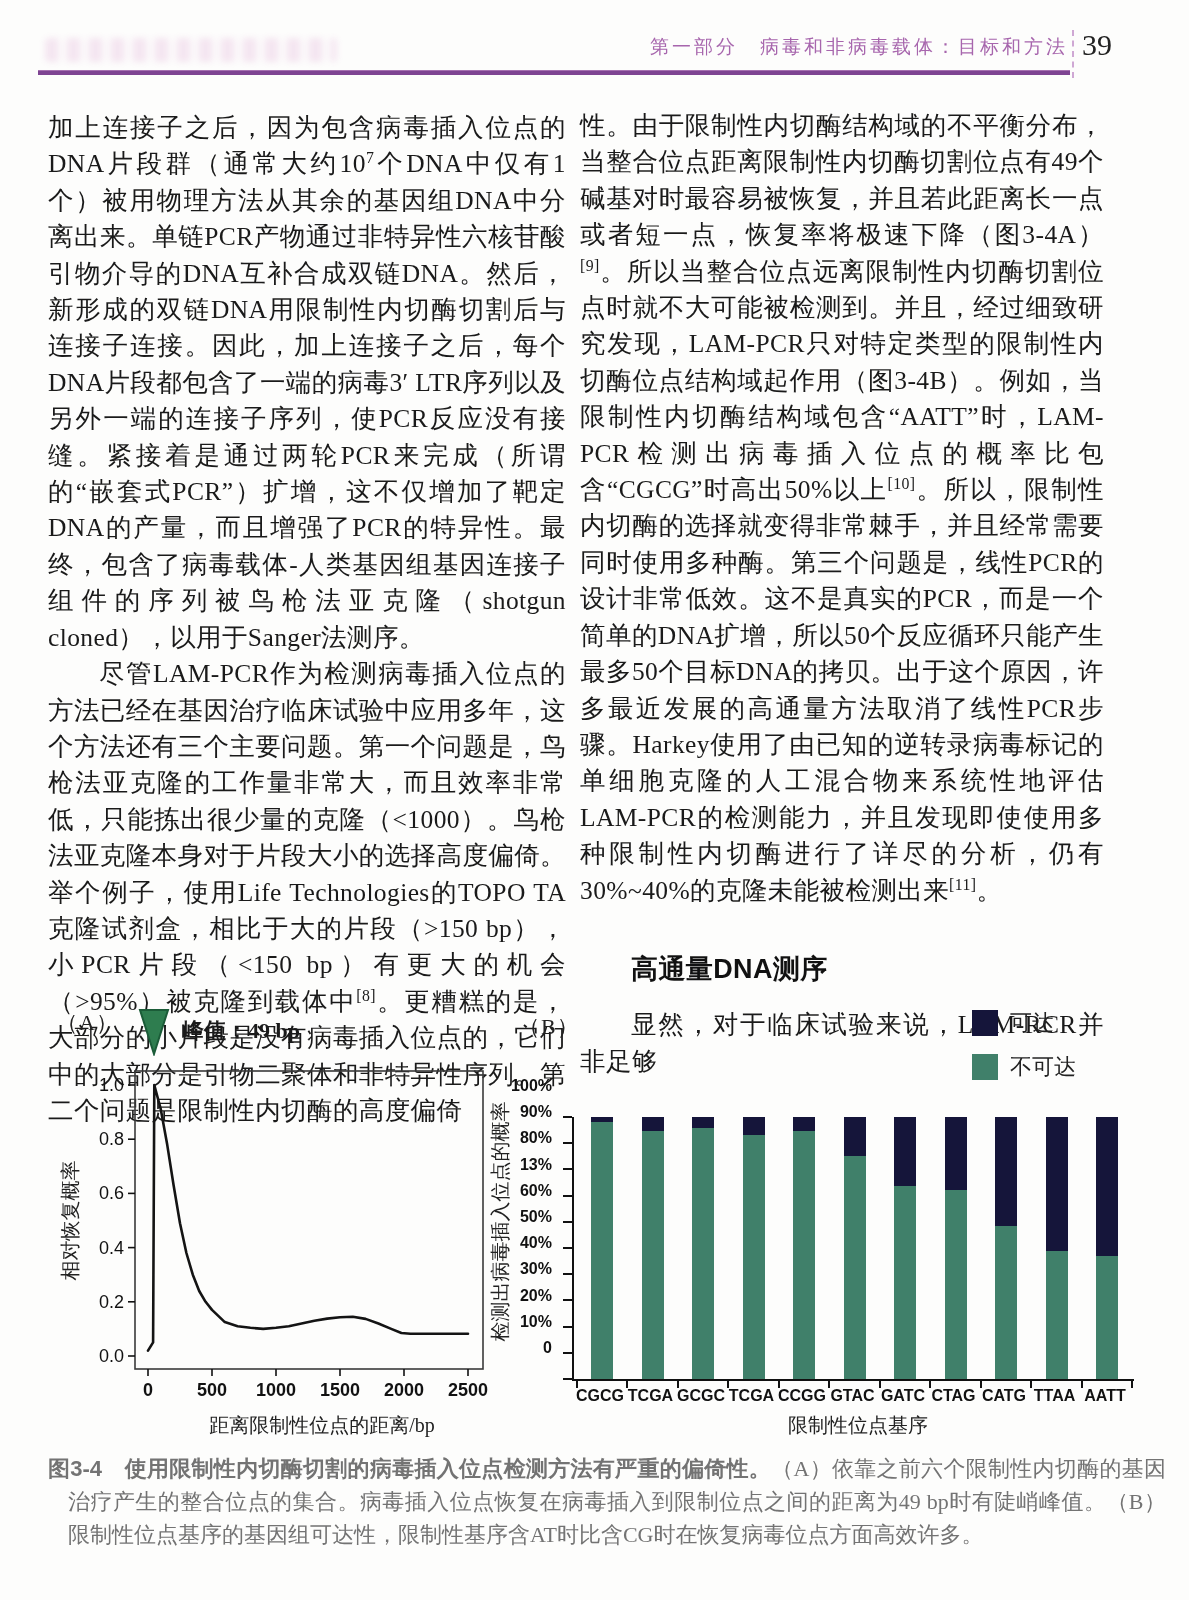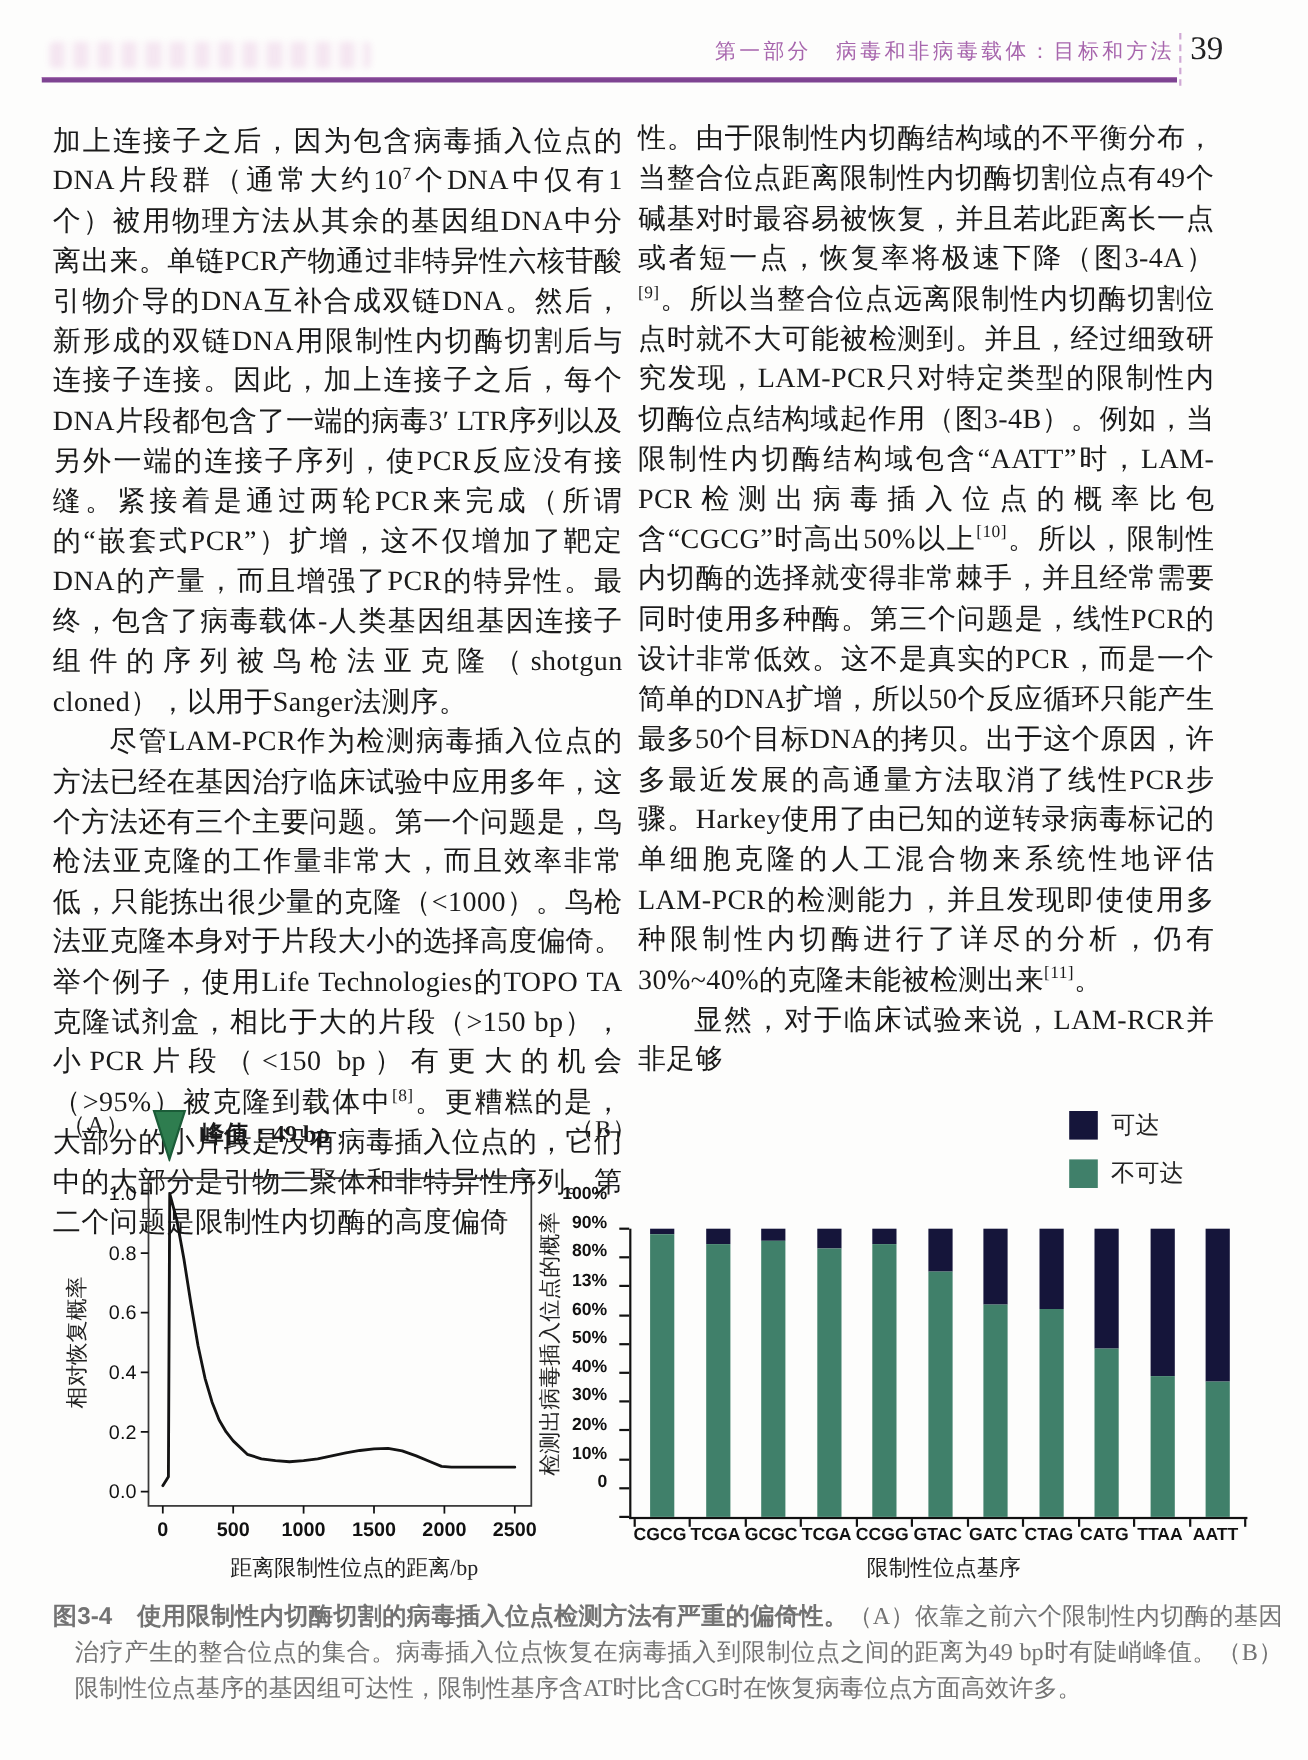--- a/index.html
+++ b/index.html
@@ -83,20 +83,21 @@
 <div class="abs page-number">39</div>
 <div class="abs header-rule"></div>
 
 <div class="abs col col-left">
   <p class="para"><span>加上连接子之后，因为包含病毒插入位点的DNA片段群（通常大约10</span><sup>7</sup><span>个DNA中仅有1个）被用物理方法从其余的基因组DNA中分离出来。单链PCR产物通过非特异性六核苷酸引物介导的DNA互补合成双链DNA。然后，新形成的双链DNA用限制性内切酶切割后与连接子连接。因此，加上连接子之后，每个DNA片段都包含了一端的病毒3′ LTR序列以及另外一端的连接子序列，使PCR反应没有接缝。紧接着是通过两轮PCR来完成（所谓的“嵌套式PCR”）扩增，这不仅增加了靶定DNA的产量，而且增强了PCR的特异性。最终，包含了病毒载体-人类基因组基因连接子组件的序列被鸟枪法亚克隆（shotgun cloned），以用于Sanger法测序。</span></p>
   <p class="para indent"><span>尽管LAM-PCR作为检测病毒插入位点的方法已经在基因治疗临床试验中应用多年，这个方法还有三个主要问题。第一个问题是，鸟枪法亚克隆的工作量非常大，而且效率非常低，只能拣出很少量的克隆（&lt;1000）。鸟枪法亚克隆本身对于片段大小的选择高度偏倚。举个例子，使用Life Technologies的TOPO TA 克隆试剂盒，相比于大的片段（&gt;150 bp），小PCR片段（&lt;150 bp）有更大的机会（&gt;95%）被克隆到载体中</span><sup>[8]</sup><span>。更糟糕的是，大部分的小片段是没有病毒插入位点的，它们中的大部分是引物二聚体和非特异性序列。第二个问题是限制性内切酶的高度偏倚</span></p>
 </div>
 
 <div class="abs col col-right">
   <p class="para"><span>性。由于限制性内切酶结构域的不平衡分布，当整合位点距离限制性内切酶切割位点有49个碱基对时最容易被恢复，并且若此距离长一点或者短一点，恢复率将极速下降（图3-4A）</span><sup>[9]</sup><span>。所以当整合位点远离限制性内切酶切割位点时就不大可能被检测到。并且，经过细致研究发现，LAM-PCR只对特定类型的限制性内切酶位点结构域起作用（图3-4B）。例如，当限制性内切酶结构域包含“AATT”时，LAM-PCR检测出病毒插入位点的概率比包含“CGCG”时高出50%以上</span><sup>[10]</sup><span>。所以，限制性内切酶的选择就变得非常棘手，并且经常需要同时使用多种酶。第三个问题是，线性PCR的设计非常低效。这不是真实的PCR，而是一个简单的DNA扩增，所以50个反应循环只能产生最多50个目标DNA的拷贝。出于这个原因，许多最近发展的高通量方法取消了线性PCR步骤。Harkey使用了由已知的逆转录病毒标记的单细胞克隆的人工混合物来系统性地评估LAM-PCR的检测能力，并且发现即使使用多种限制性内切酶进行了详尽的分析，仍有30%~40%的克隆未能被检测出来</span><sup>[11]</sup><span>。</span></p>
+  <h3 class="section-heading">高通量DNA测序</h3>
   <p class="para indent"><span>显然，对于临床试验来说，LAM-RCR并非足够</span></p>
 </div>
 
 <div class="abs panel-label panel-a-label">（A）</div>
 
 <svg class="abs peak-marker" viewBox="0 0 32 48" width="32" height="48">
   <polygon points="2,2 30,2 16,46" fill="#2e7d4f" stroke="#1b5c38" stroke-width="2"></polygon>
 </svg>
 <div class="abs peak-label">峰值：49 bp</div>
 

